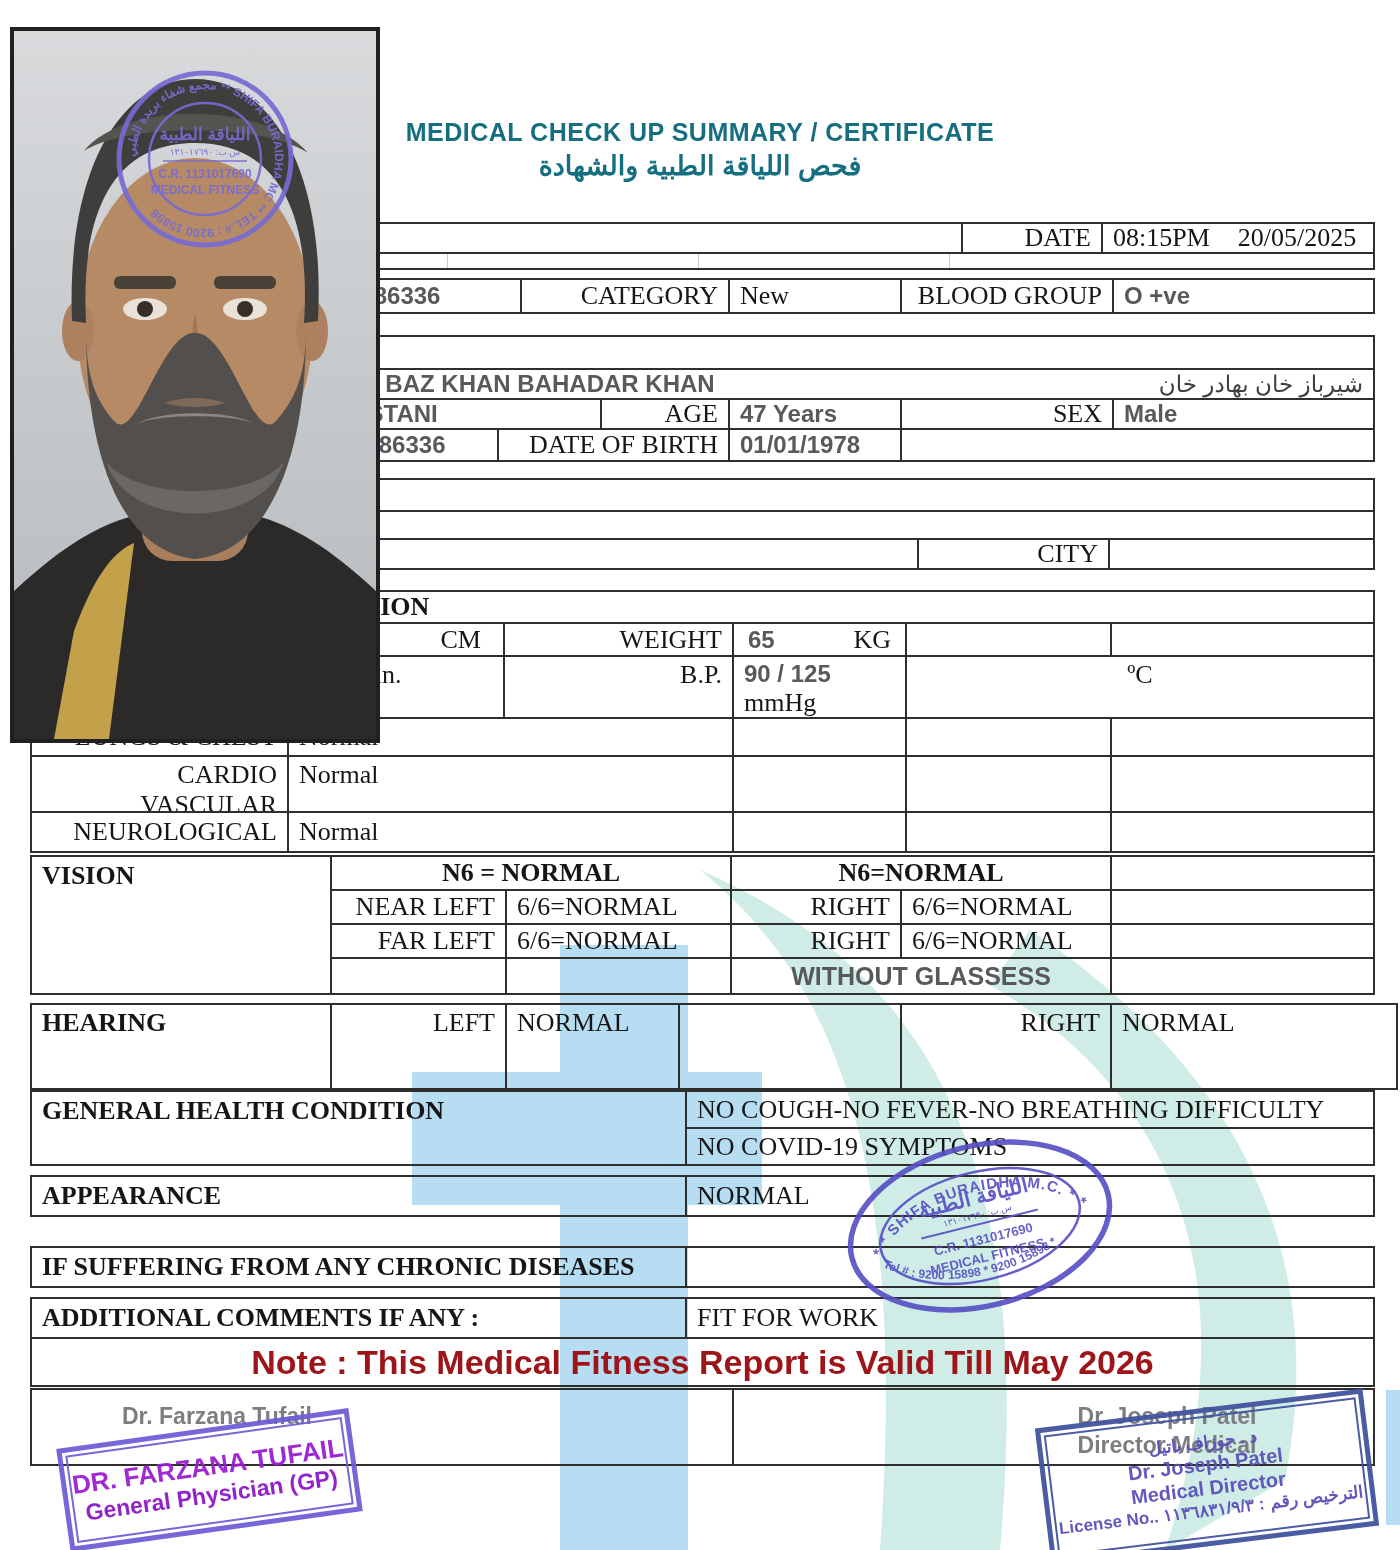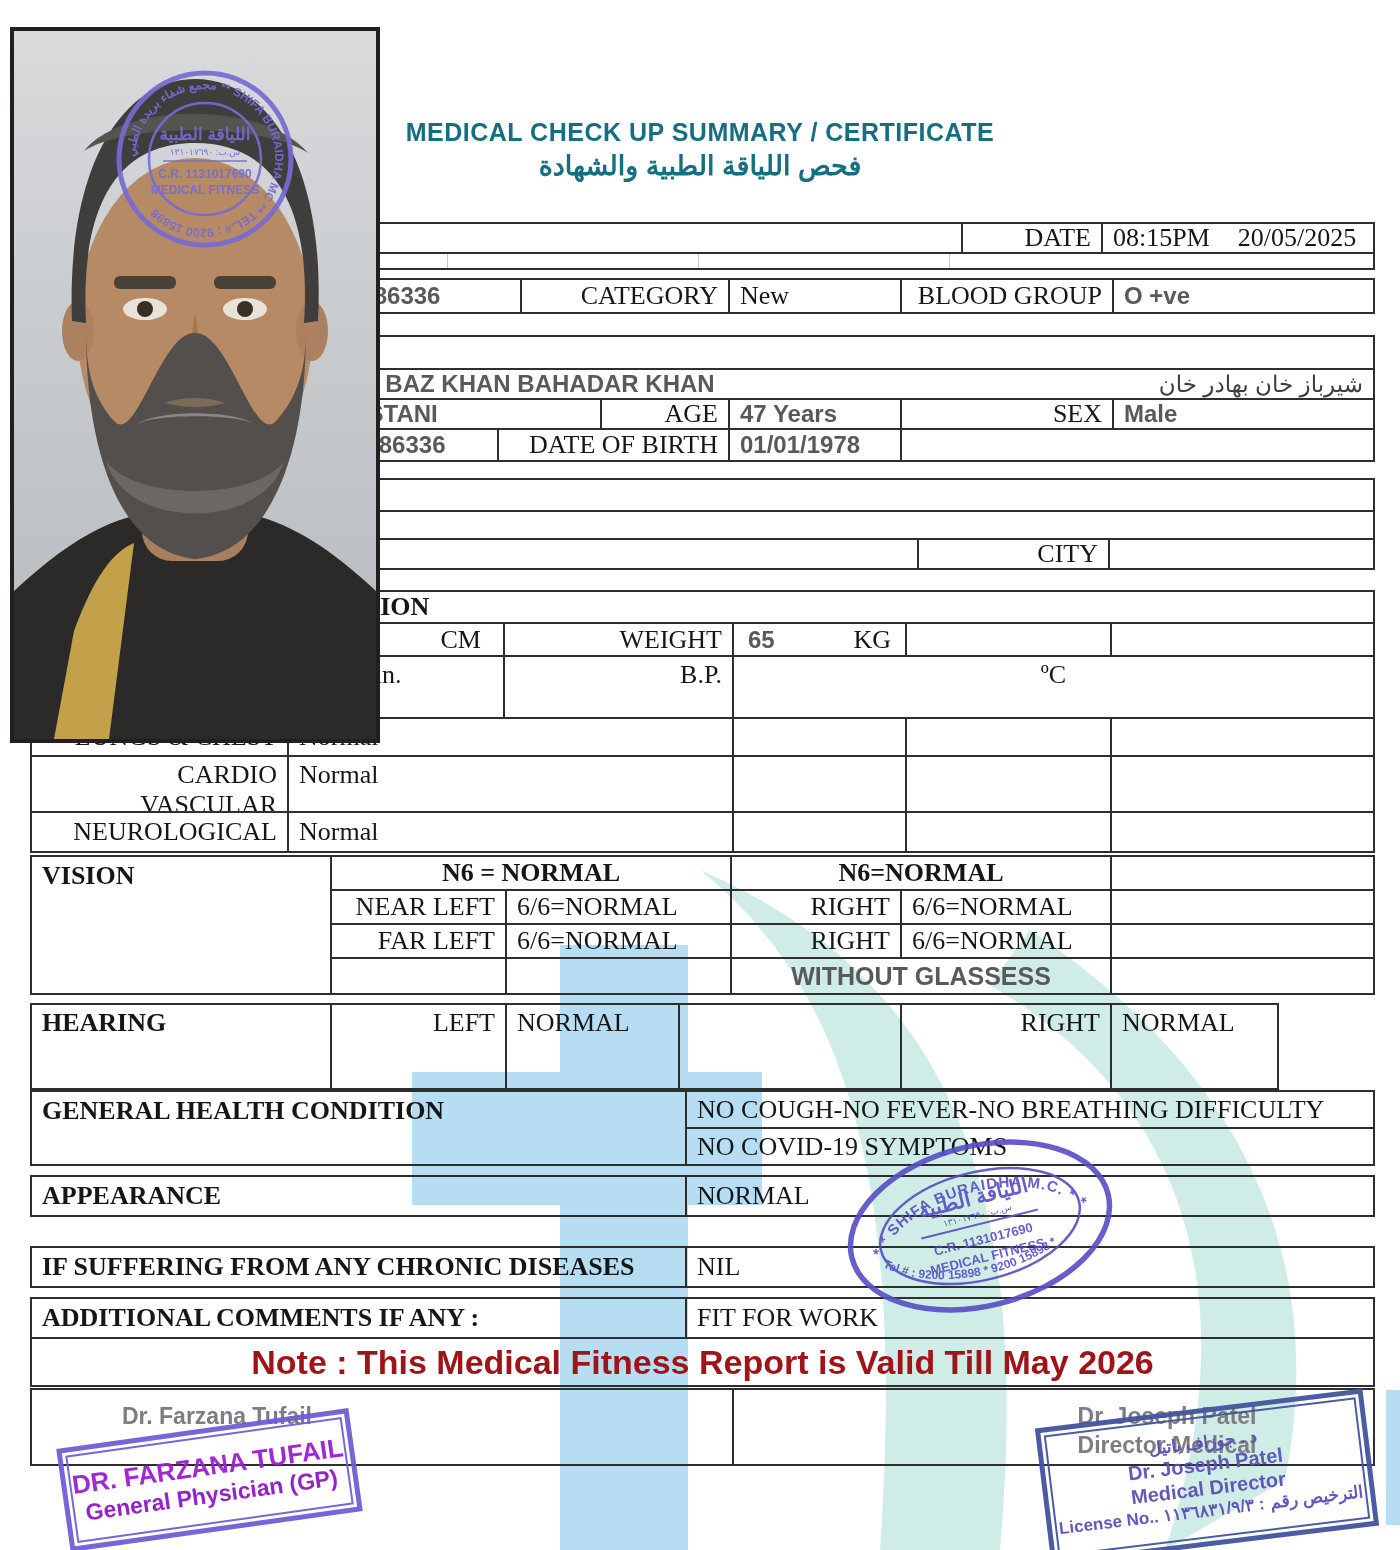--- a/index.html
+++ b/index.html
@@ -128,20 +128,24 @@
         <span class="gv">65</span>
         <span class="serif">KG</span>
       </div>
       <div class="cell" style="width:205px;"></div>
       <div class="cell fx nob"></div>
     </div>
     <div class="vrow" style="height:62px;">
       <div class="cell r top serif" style="width:257px;">PULSE</div>
       <div class="cell top serif" style="width:216px;">72 b/Min.</div>
       <div class="cell r top serif" style="width:229px;">B.P.</div>
+      <div class="cell top" style="width:173px;flex-direction:column;align-items:flex-start;">
+        <span class="gv">90 / 125</span>
+        <span class="serif">mmHg</span>
+      </div>
       <div class="cell fx nob top c serif">ºC</div>
     </div>
     <div class="vrow" style="height:38px;">
       <div class="cell r serif" style="width:257px;">LUNGS &amp; CHEST</div>
       <div class="cell serif" style="width:445px;">Normal</div>
       <div class="cell" style="width:173px;"></div>
       <div class="cell" style="width:205px;"></div>
       <div class="cell fx nob"></div>
     </div>
     <div class="vrow" style="height:56px;">
@@ -187,21 +191,21 @@
       </div>
       <div class="vrow last" style="height:34px;">
         <div class="cell" style="width:175px;"></div>
         <div class="cell" style="width:225px;"></div>
         <div class="cell c gv" style="width:380px;font-size:25px;">WITHOUT GLASSESS</div>
         <div class="cell fx nob"></div>
       </div>
     </div>
   </div>
 
-  <div class="box" style="left:30px;top:1003px;width:1249px;height:87px;z-index:1;">
+  <div class="box" style="left:30px;top:1003px;width:1368px;height:87px;z-index:1;">
     <div class="vrow last" style="height:100%;align-items:stretch;">
       <div class="cell top serif b" style="width:300px;">HEARING</div>
       <div class="cell r top serif" style="width:175px;">LEFT</div>
       <div class="cell top serif" style="width:173px;">NORMAL</div>
       <div class="cell top" style="width:222px;"></div>
       <div class="cell r top serif" style="width:210px;">RIGHT</div>
       <div class="cell fx nob top serif">NORMAL</div>
     </div>
   </div>
 
@@ -220,21 +224,20 @@
   <div class="box" style="left:30px;top:1175px;width:1345px;height:42px;z-index:1;">
     <div class="vrow last" style="height:100%;">
       <div class="cell serif b" style="width:655px;">APPEARANCE</div>
       <div class="cell fx nob serif">NORMAL</div>
     </div>
   </div>
 
   <div class="box" style="left:30px;top:1246px;width:1345px;height:42px;z-index:1;">
     <div class="vrow last" style="height:100%;">
       <div class="cell serif b" style="width:655px;">IF SUFFERING FROM ANY CHRONIC DISEASES</div>
-      <div class="cell fx nob serif">NIL</div>
     </div>
   </div>
 
   <div class="box" style="left:30px;top:1297px;width:1345px;height:90px;z-index:1;">
     <div class="vrow" style="height:40px;">
       <div class="cell serif b" style="width:655px;">ADDITIONAL COMMENTS IF ANY :</div>
       <div class="cell fx nob serif">FIT FOR WORK</div>
     </div>
     <div class="vrow last" style="height:46px;justify-content:center;">
       <div class="note-red">Note : This Medical Fitness Report is Valid Till May 2026</div>

